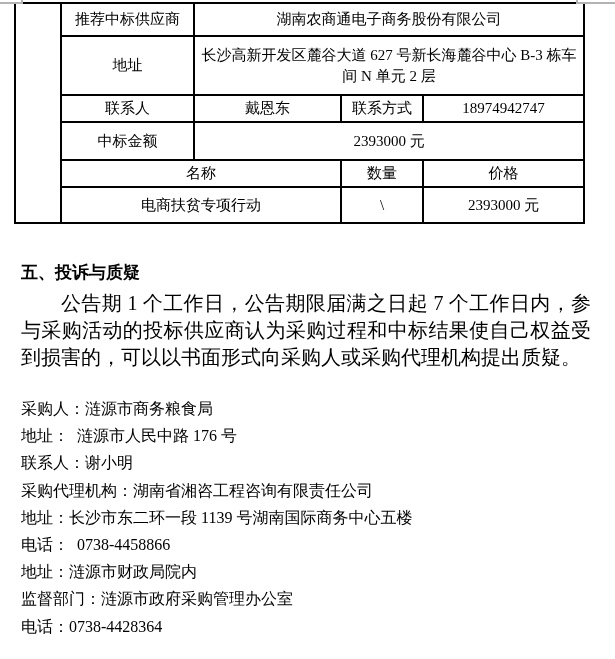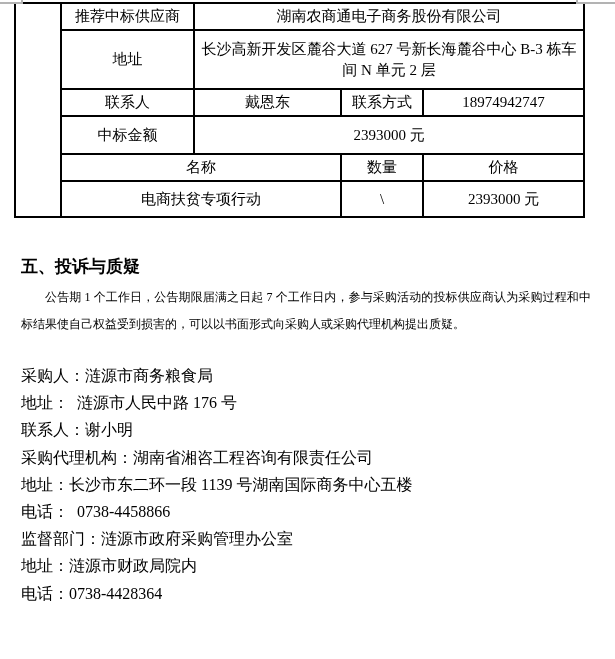--- a/index.html
+++ b/index.html
@@ -37,21 +37,21 @@
   td.addr-value { line-height:25px; }
 
   .section-heading {
     margin:38px 24px 0 21px;
     font-size:17px;
     font-weight:bold;
     line-height:22px;
   }
   .complaint-paragraph {
     margin:6px 24px 0 21px;
-    font-size:12px;
+    font-size:20px;
     line-height:27px;
     text-indent:2em;
     text-align:justify;
   }
   .contacts {
     margin:24px 24px 0 21px;
     font-size:16px;
   }
   .contact-line {
     line-height:27px;
@@ -69,21 +69,21 @@
 
 <table class="award">
   <colgroup>
     <col style="width:46px">
       <col style="width:133px">
       <col style="width:147px">
       <col style="width:82px">
       <col style="width:161px">
   </colgroup>
   <tbody>
-    <tr style="height:27px">
+    <tr style="height:33px">
       <td rowspan="6"></td>
       <td>推荐中标供应商</td>
       <td colspan="3">湖南农商通电子商务股份有限公司</td>
     </tr>
     <tr style="height:59px">
       <td class="addr-label">地址</td>
       <td colspan="3" class="addr-value">长沙高新开发区麓谷大道 627 号新长海麓谷中心 B-3 栋车间 N 单元 2 层</td>
     </tr>
     <tr style="height:27px">
       <td>联系人</td>
@@ -112,16 +112,16 @@
 
 <div class="complaint-paragraph">公告期 1 个工作日，公告期限届满之日起 7 个工作日内，参与采购活动的投标供应商认为采购过程和中标结果使自己权益受到损害的，可以以书面形式向采购人或采购代理机构提出质疑。</div>
 
 <div class="contacts">
   <div class="contact-line">采购人：涟源市商务粮食局</div>
   <div class="contact-line">地址：  涟源市人民中路 176 号</div>
   <div class="contact-line">联系人：谢小明</div>
   <div class="contact-line">采购代理机构：湖南省湘咨工程咨询有限责任公司</div>
   <div class="contact-line">地址：长沙市东二环一段 1139 号湖南国际商务中心五楼</div>
   <div class="contact-line">电话：  0738-4458866</div>
+  <div class="contact-line">地址：涟源市财政局院内</div>
   <div class="contact-line">监督部门：涟源市政府采购管理办公室</div>
-  <div class="contact-line">地址：涟源市财政局院内</div>
   <div class="contact-line">电话：0738-4428364</div>
 </div>
 
 </body></html>

